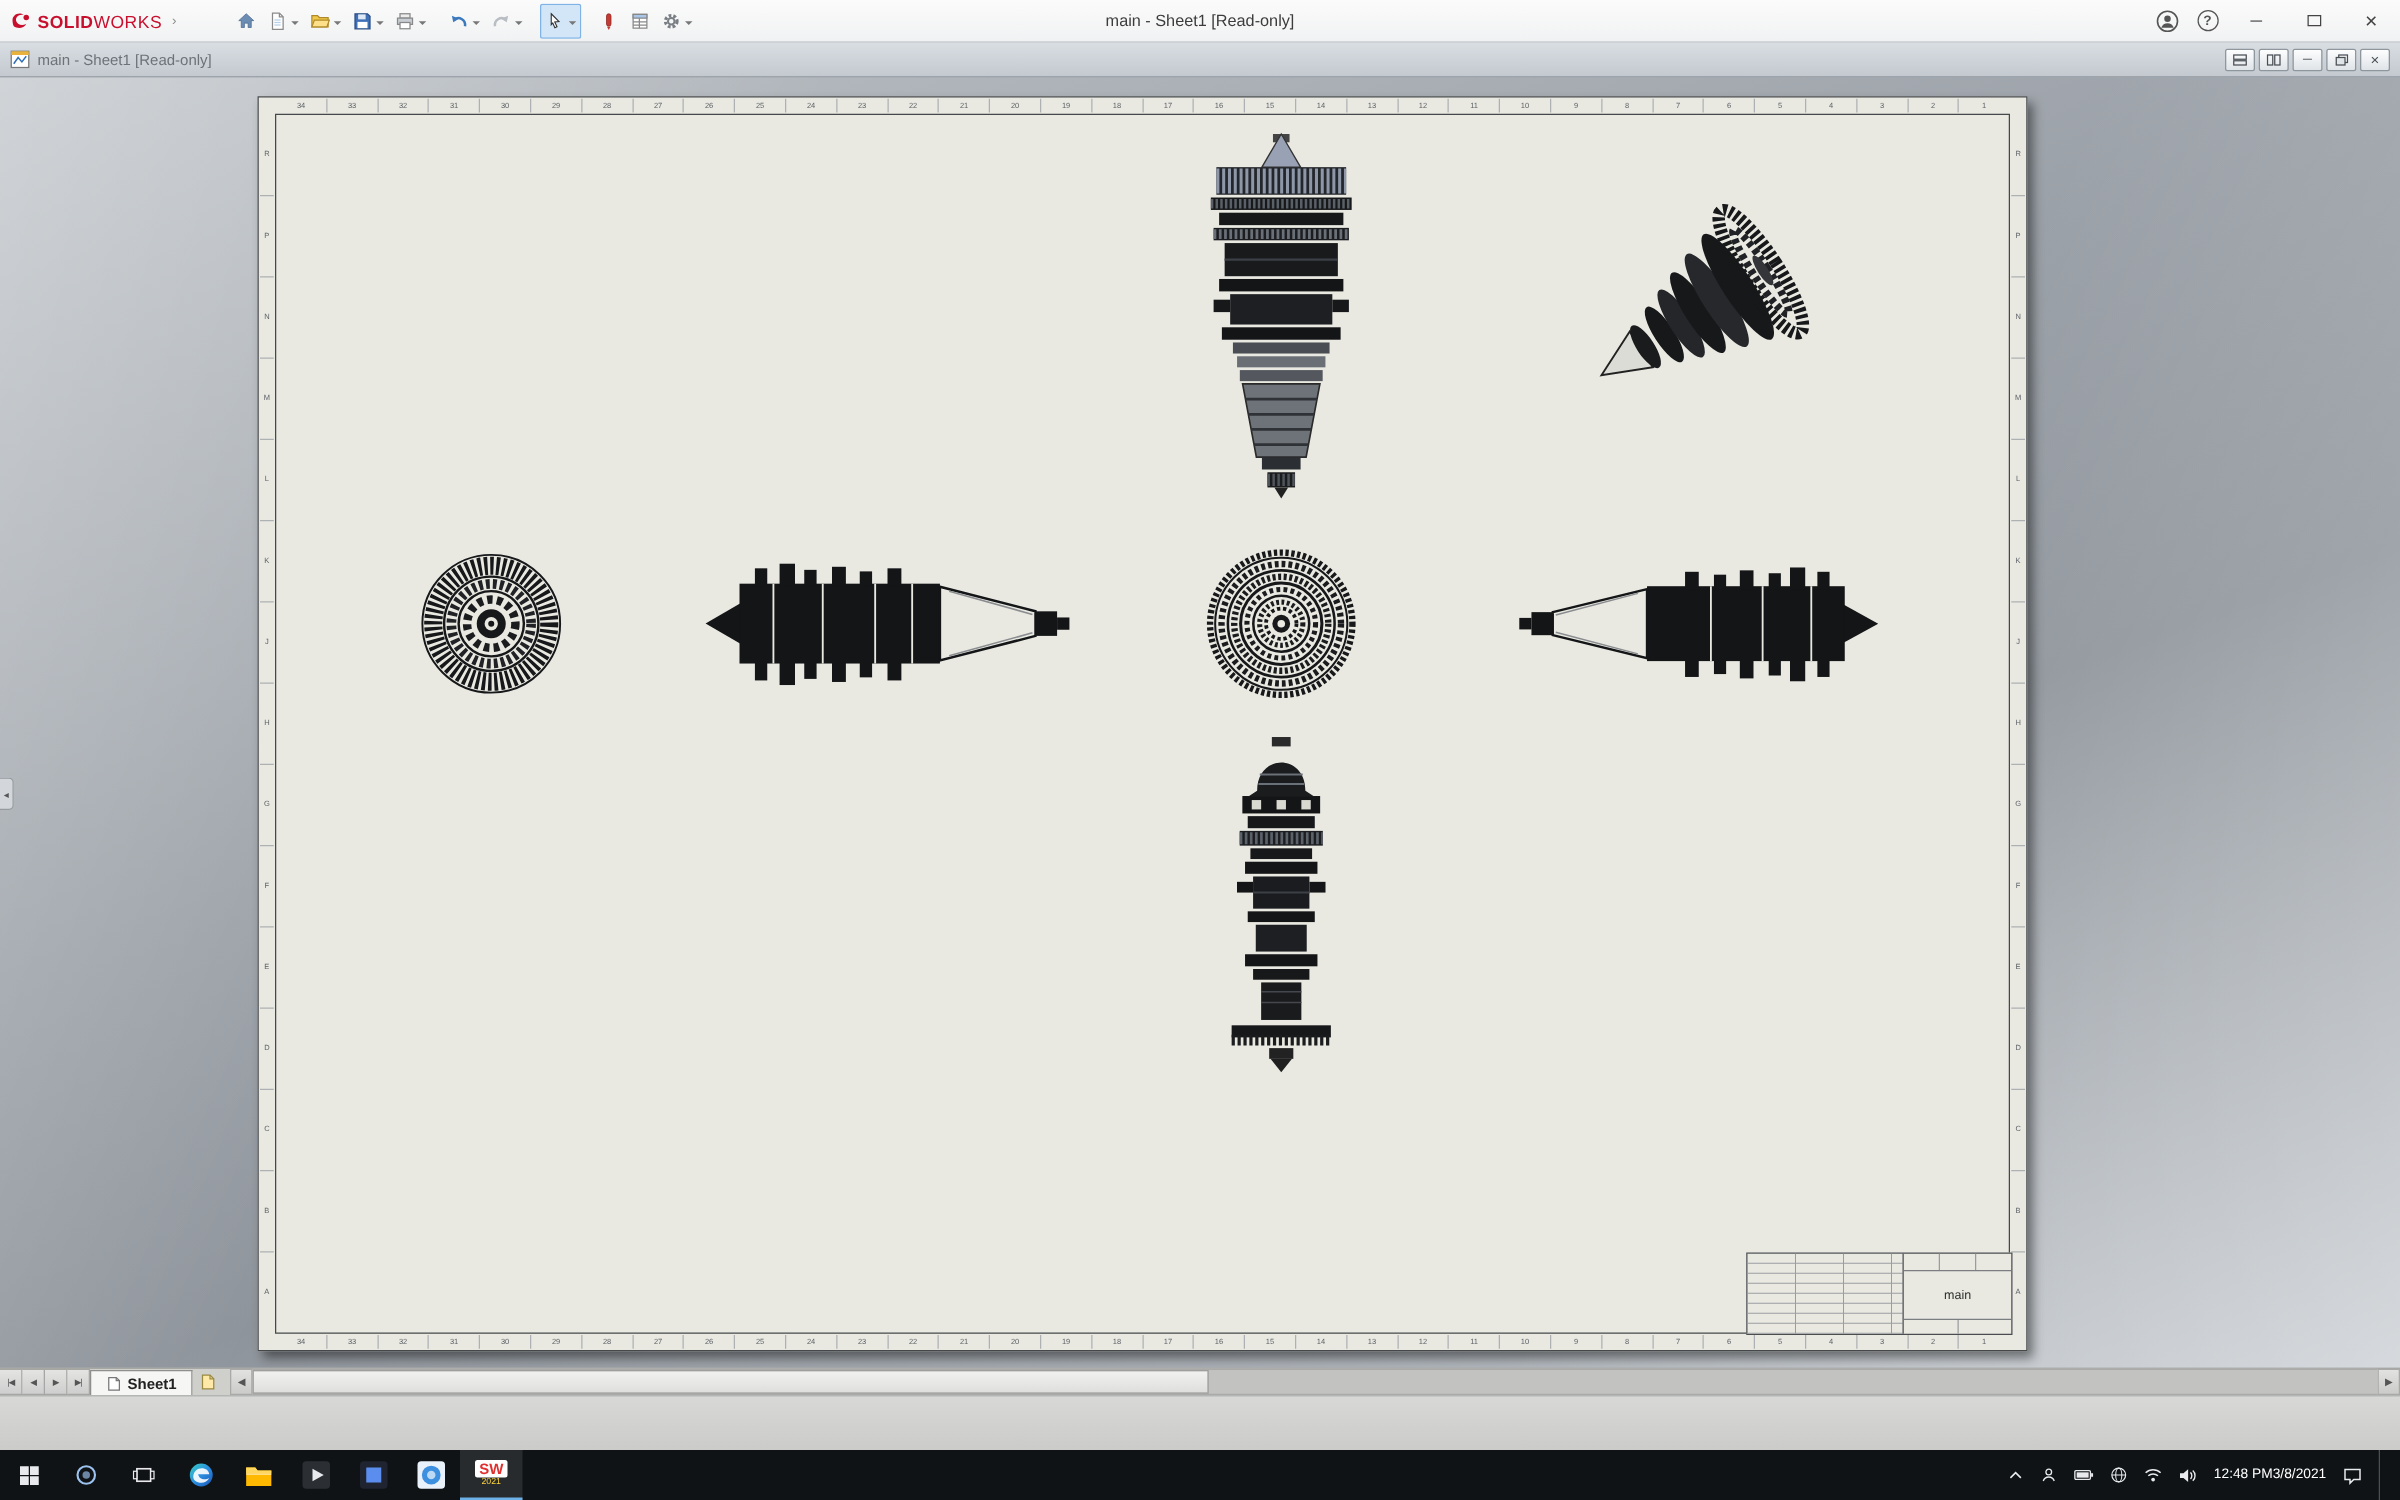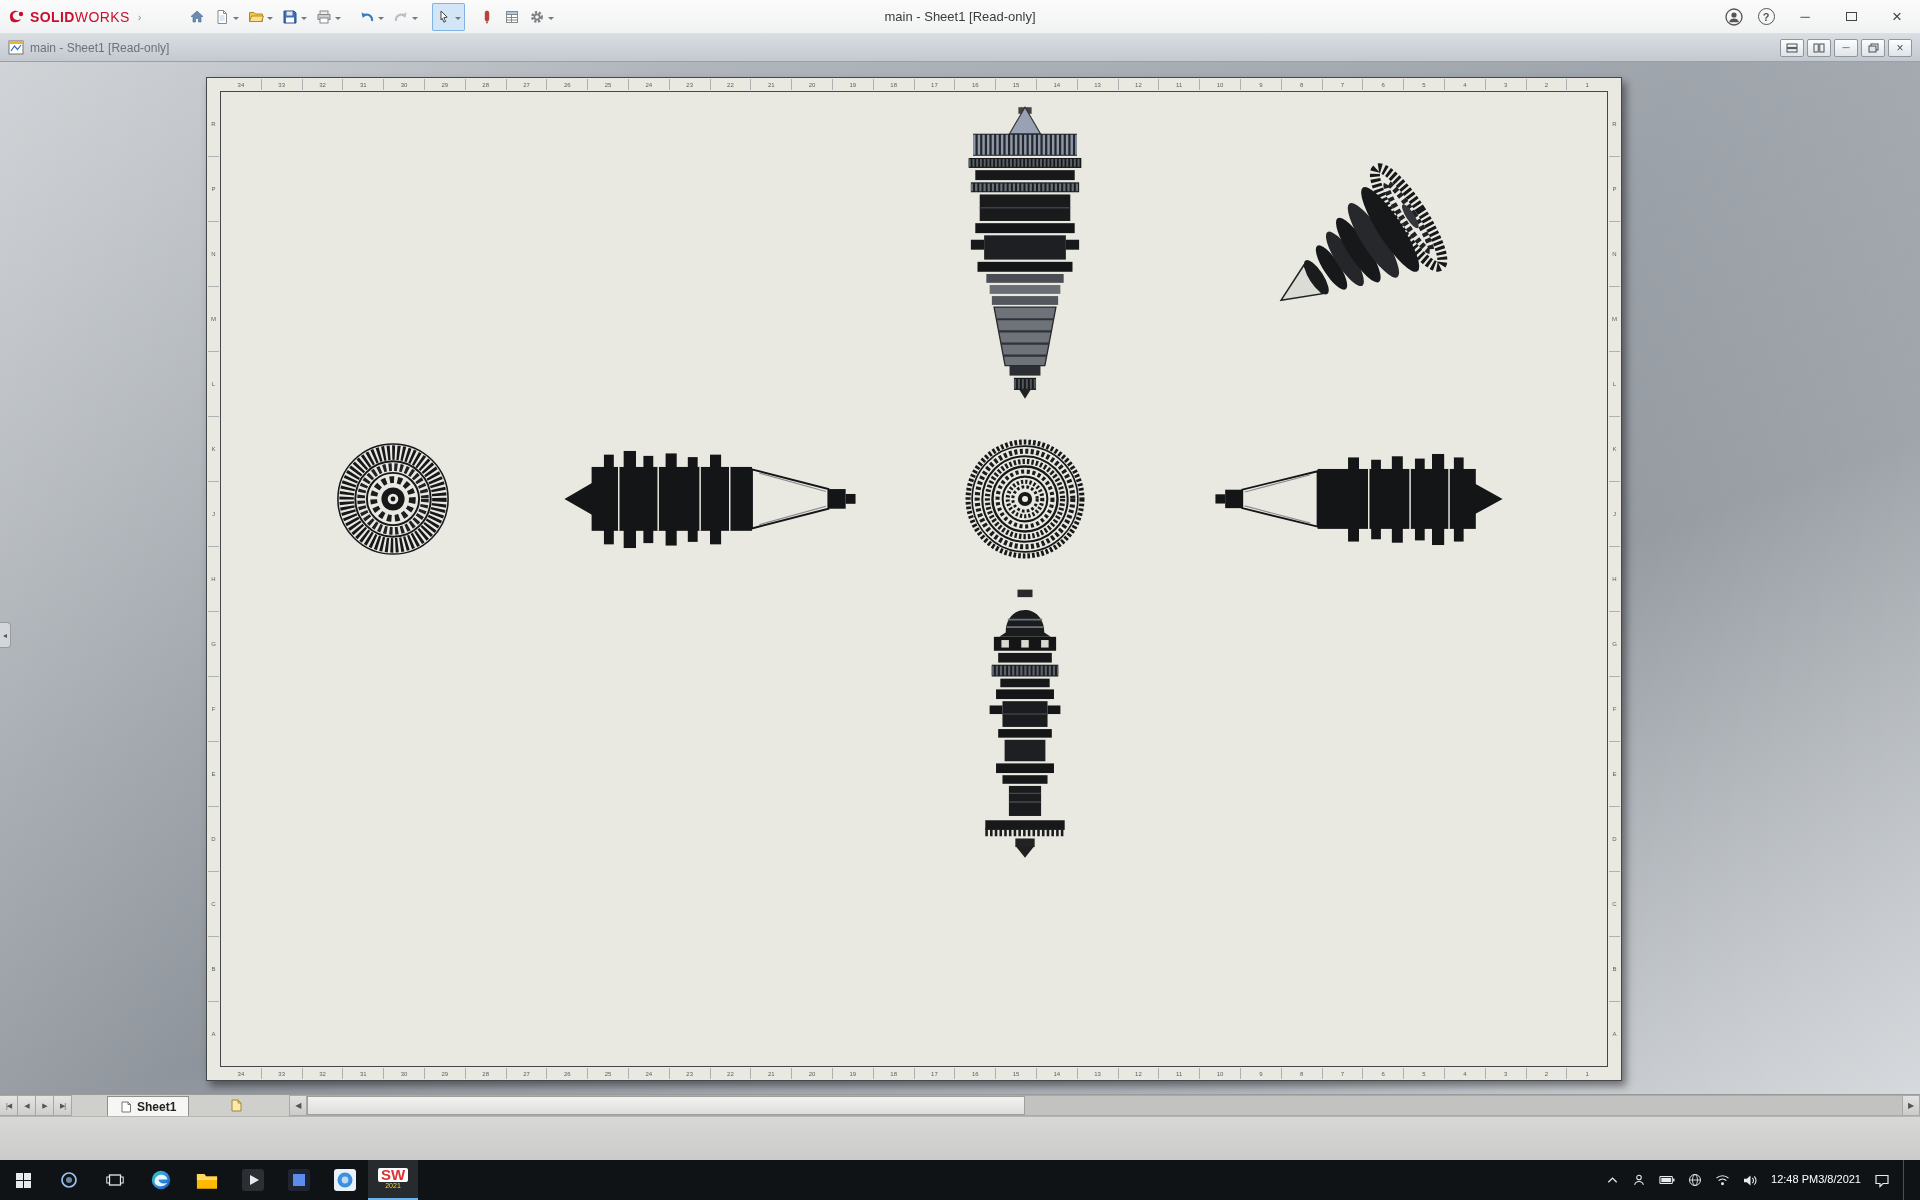--- a/index.html
+++ b/index.html
@@ -66,39 +66,39 @@
   .tb-right { flex:1; display:flex; flex-direction:column; }
   .tb-row-top { height:14px; border-bottom:1px solid #7c7f82; display:flex; }
   .tb-row-top i { flex:1; border-right:1px solid #9a9da0; }
   .tb-row-top i:last-child { border-right:none; }
   .tb-name { flex:1; display:flex; align-items:center; justify-content:center; font-size:10px; color:#2e2e2e; }
   .tb-row-bot { height:12px; border-top:1px solid #7c7f82; display:flex; }
   .tb-row-bot i { flex:1; border-right:1px solid #9a9da0; }
   .tb-row-bot i:last-child { border-right:none; }
 
   
-  .tabbar { height:22px; background:#cfcfcc; border-top:1px solid #9a9a98; display:flex; align-items:stretch; flex:0 0 auto;gap:35px; }
+  .tabbar { height:22px; background:#cfcfcc; border-top:1px solid #9a9a98; display:flex; align-items:stretch; flex:0 0 auto; }
   .navbtns { display:flex; }
   .navbtn { width:18px; border:1px solid #a6a6a4; border-left:none; background:linear-gradient(#e4e4e2,#cecece); font-size:7px; color:#555; display:flex; align-items:center; justify-content:center; letter-spacing:-1px; }
   .sheettab { display:flex; align-items:center; gap:5px; background:#f6f6f4; border:1px solid #8f8f8d; border-bottom:none; margin-top:1px; padding:0 12px; font-size:12px; font-weight:bold; color:#222; }
   .tabextra { width:24px; display:flex; align-items:center; justify-content:center; }
   .hscroll { flex:1; display:flex; margin-left:6px; }
   .hs-arrow { width:18px; background:linear-gradient(#e2e2e0,#cbcbc9); border:1px solid #a9a9a7; font-size:8px; color:#555; display:flex; align-items:center; justify-content:center; }
   .hs-track { flex:1; position:relative; background:#c2c2c0; border-top:1px solid #aaa; border-bottom:1px solid #aaa; }
   .hs-thumb { position:absolute; left:0; top:0; bottom:0; width:45%; background:linear-gradient(#f2f2f0,#dededc); border:1px solid #9f9f9d; }
 
   .statusbar { height:44px; background:linear-gradient(#d8d8d6,#cbcbc9); border-top:1px solid #b5b5b3; flex:0 0 auto; }
 
   
   .taskbar { height:40px; background:#101316; display:flex; align-items:stretch; color:#e8eaed; flex:0 0 auto; }
   .tk-btn { width:46px; display:flex; align-items:center; justify-content:center; }
   .tk-search { width:330px; background:#f5f6f7; border:1px solid #7a7e82; display:flex; align-items:center; gap:9px; padding:0 11px; }
   .tk-search input { border:none; outline:none; background:transparent; font-size:13px; color:#333; width:100%; font-family:"Liberation Sans",sans-serif; }
   .sw-btn { width:50px; display:flex; flex-direction:column; align-items:center; justify-content:center; background:rgba(255,255,255,.10); border-bottom:2px solid #6cb2e8; gap:0; }
-  .sw-mark { font-size:15px; font-weight:bold; color:#e03131; background:#fff; padding:0 3px; border-radius:2px; line-height:14px; }
+  .sw-mark { font-size:12px; font-weight:bold; color:#e03131; background:#fff; padding:0 3px; border-radius:2px; line-height:14px; }
   .sw-year { font-size:7px; color:#ffd43b; line-height:8px; }
   .tray { margin-left:auto; display:flex; align-items:center; gap:13px; padding:0 10px; }
   .tray svg { display:block; }
   .clock { display:flex; flex-direction:row; align-items:center; justify-content:center; font-size:11px; line-height:1.25; color:#fff; }
   .show-desktop { width:7px; border-left:1px solid #4a4f54; height:100%; }
 </style>
 </head>
 <body>
 
 <div class="screen">
@@ -534,20 +534,35 @@
           <rect x="40" y="185" width="30" height="28" fill="#1a1b1d"></rect>
           <line x1="40" y1="192" x2="70" y2="192" stroke="#44484e" stroke-width="1.2"></line>
           <line x1="40" y1="200" x2="70" y2="200" stroke="#44484e" stroke-width="1.2"></line>
           <rect x="18" y="217" width="74" height="9" fill="#17181a"></rect>
           <line x1="18" y1="228" x2="92" y2="228" stroke="#1b1c1e" stroke-width="8" stroke-dasharray="2.4 2"></line>
           <rect x="46" y="234" width="18" height="8" fill="#222"></rect>
           <polygon points="47,242 63,242 55,252" fill="#1f1f1f"></polygon>
         </svg>
       </div>
 
+      <div class="titleblock">
+        <div class="tb-left"></div>
+        <div class="tb-right">
+          <div class="tb-row-top">
+              <i></i>
+              <i></i>
+              <i></i>
+            </div>
+          <div class="tb-name">main</div>
+          <div class="tb-row-bot">
+              <i></i>
+              <i></i>
+            </div>
+        </div>
+      </div>
     </div>
   </div>
 
   <div class="tabbar">
     <div class="navbtns">
       <div class="navbtn">|◀</div>
       <div class="navbtn">◀</div>
       <div class="navbtn">▶</div>
       <div class="navbtn">▶|</div>
     </div>

